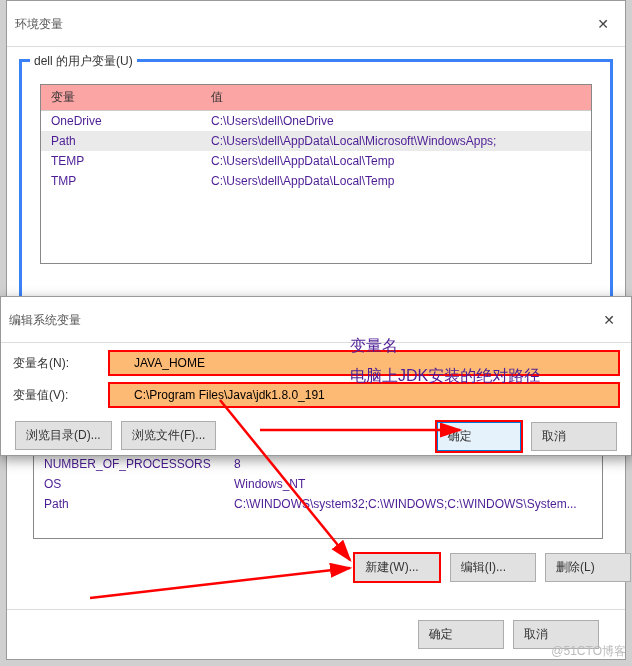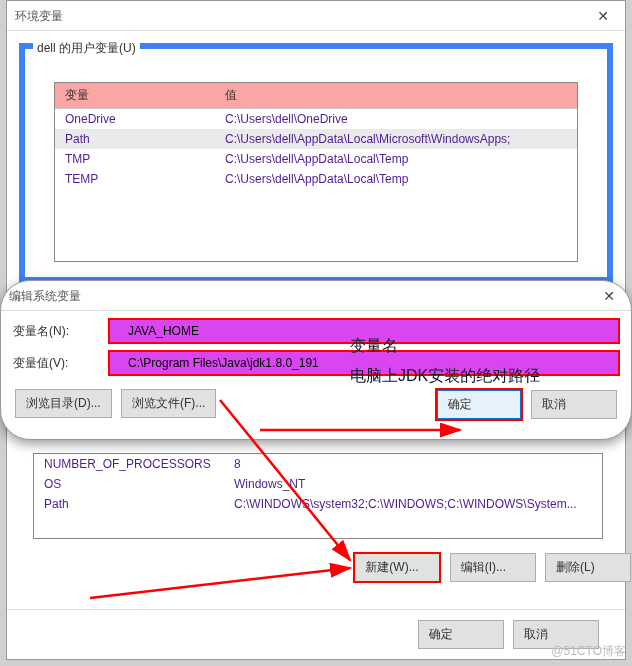--- a/index.html
+++ b/index.html
@@ -1,33 +1,33 @@
 <!DOCTYPE html>
 <html><head>
 <meta charset="utf-8">
 <style>
   * { box-sizing: border-box; font-family: "Microsoft YaHei", "Segoe UI", sans-serif; font-size: 12px; }
   body { margin: 0; width: 632px; height: 666px; background: #d0d0d0; position: relative; overflow: hidden; }
   .dialog { position: absolute; background: #fff; border: 1px solid #999; }
-  .dlg-title { height: 30px; line-height: 30px; padding: 0 8px; color: #555; border-bottom: 1px solid #ddd; display: flex; justify-content: space-between; align-items: center; }
+  .dlg-title { height: 46px; line-height: 30px; padding: 0 8px; color: #555; border-bottom: 1px solid #ddd; display: flex; justify-content: space-between; align-items: center; }
   .close-x { font-size: 14px; color: #444; padding: 0 8px; cursor: default; }
-  .group { border: 6px solid #3b82f6; margin: 12px; padding: 15px; position: relative; }
+  .group { border: 3px solid #3b82f6; margin: 12px; padding: 4px; position: relative; }
   .group-label { position: absolute; top: -9px; left: 8px; background: #fff; padding: 0 4px; color: #333; }
   .table-wrap { border: 1px solid #888; margin: 18px 14px 14px 14px; height: 180px; background: #fff; }
   table { width: 100%; border-collapse: collapse; }
   th { text-align: left; padding: 4px 10px; border-bottom: 1px solid #ccc; font-weight: normal; color: #333; background: #fca5a5; }
   td { padding: 3px 10px; color: #4c1d95; }
   tr.sel td { background: #eaeaea; }
   .btn { display: inline-block; min-width: 86px; padding: 5px 10px; background: #e1e1e1; border: 1px solid #adadad; text-align: left; color: #333; cursor: default; }
   .btn.primary { border: 2px solid #0078d7; background: #e5f1fb; }
   .form-row { display: flex; align-items: center; margin: 8px 12px; }
   .form-label { width: 96px; color: #333; }
-  .form-input { flex: 1; border: 1px solid #7a7a7a; padding: 4px 18px; height: 24px; background: #d946ef; }
+  .form-input { flex: 1; border: 1px solid #7a7a7a; padding: 4px 24px; height: 24px; background: #fdba74; }
   .redbox { outline: 2px solid #f00; outline-offset: -1px; }
-  .anno { position: absolute; color: #0f172a; font-size: 16px; font-weight: 500; pointer-events: none; }
+  .anno { position: absolute; color: #4c1d95; font-size: 16px; font-weight: 500; pointer-events: none; }
   .watermark { position: absolute; right: 6px; bottom: 6px; color: #bbb; font-size: 12px; }
   svg.arrows { position: absolute; left:0; top:0; width:632px; height:666px; pointer-events:none; }
 </style>
 </head>
 <body>
 
 <div class="dialog" style="left:6px; top:0px; width:620px; height:660px;">
   <div class="dlg-title">
     <span>环境变量</span>
     <span class="close-x">✕</span>
@@ -44,25 +44,25 @@
         </tr>
         <tr>
               <td>OneDrive</td>
               <td>C:\Users\dell\OneDrive</td>
             </tr>
         <tr class="sel">
               <td>Path</td>
               <td>C:\Users\dell\AppData\Local\Microsoft\WindowsApps;</td>
             </tr>
         <tr>
-              <td>TMP</td>
+              <td>TEMP</td>
               <td>C:\Users\dell\AppData\Local\Temp</td>
             </tr>
         <tr>
-              <td>TEMP</td>
+              <td>TMP</td>
               <td>C:\Users\dell\AppData\Local\Temp</td>
             </tr>
       </tbody>
         </table>
     </div>
   </div>
 
   <div style="position:absolute; left:26px; top:452px; width:570px; border:1px solid #888; background:#fff; height:86px; overflow:hidden;">
     <table>
       <tbody>
@@ -87,21 +87,21 @@
     <span class="btn" style="margin-right:6px;">编辑(I)...</span>
     <span class="btn">删除(L)</span>
   </div>
 
   <div style="position:absolute; left:0; bottom:10px; width:100%; text-align:right; padding:0 26px; border-top:1px solid #ddd; padding-top:10px;">
     <span class="btn" style="margin-right:6px;">确定</span>
     <span class="btn">取消</span>
   </div>
 </div>
 
-<div class="dialog" style="left:0px; top:280px; width:632px; height:160px; box-shadow:0 4px 12px rgba(0,0,0,0.4);border-radius:30px;">
+<div class="dialog" style="left:0px; top:296px; width:632px; height:160px; box-shadow:0 4px 12px rgba(0,0,0,0.4);">
   <div class="dlg-title">
     <span>编辑系统变量</span>
     <span class="close-x">✕</span>
   </div>
 
   <div class="form-row">
     <span class="form-label">变量名(N):</span>
     <input class="form-input redbox" style="border: 1px solid rgb(0, 120, 215); width: 200px;" value="JAVA_HOME">
   </div>
   <div class="form-row">

